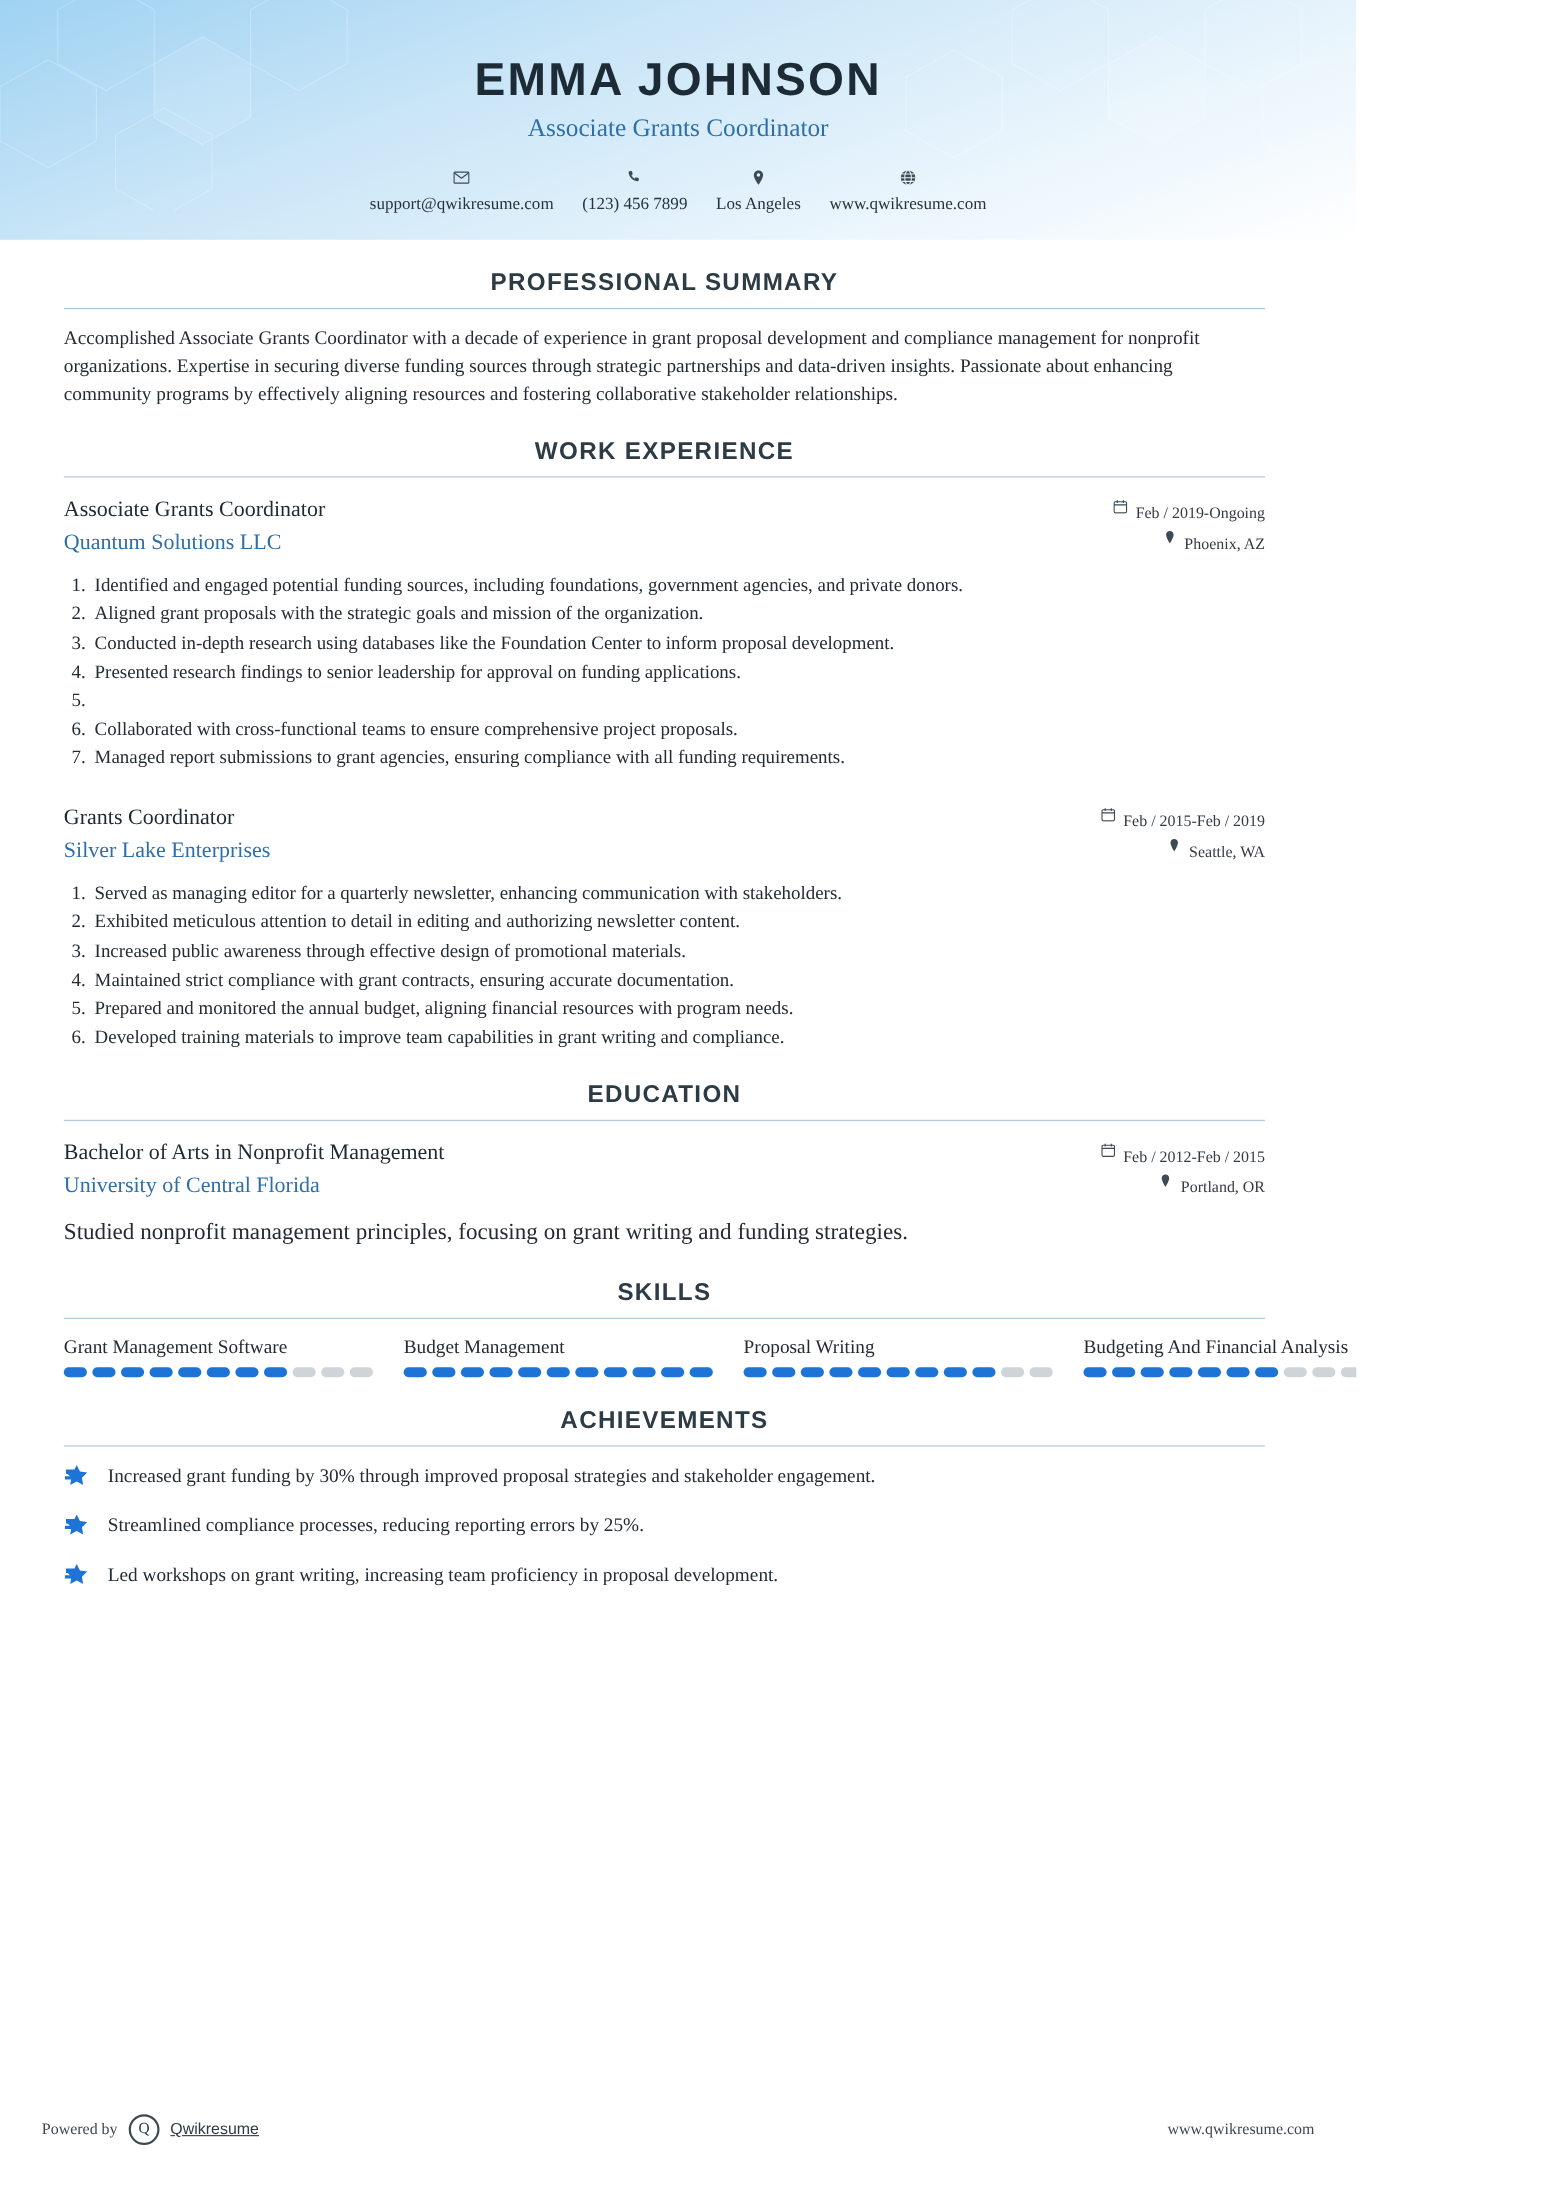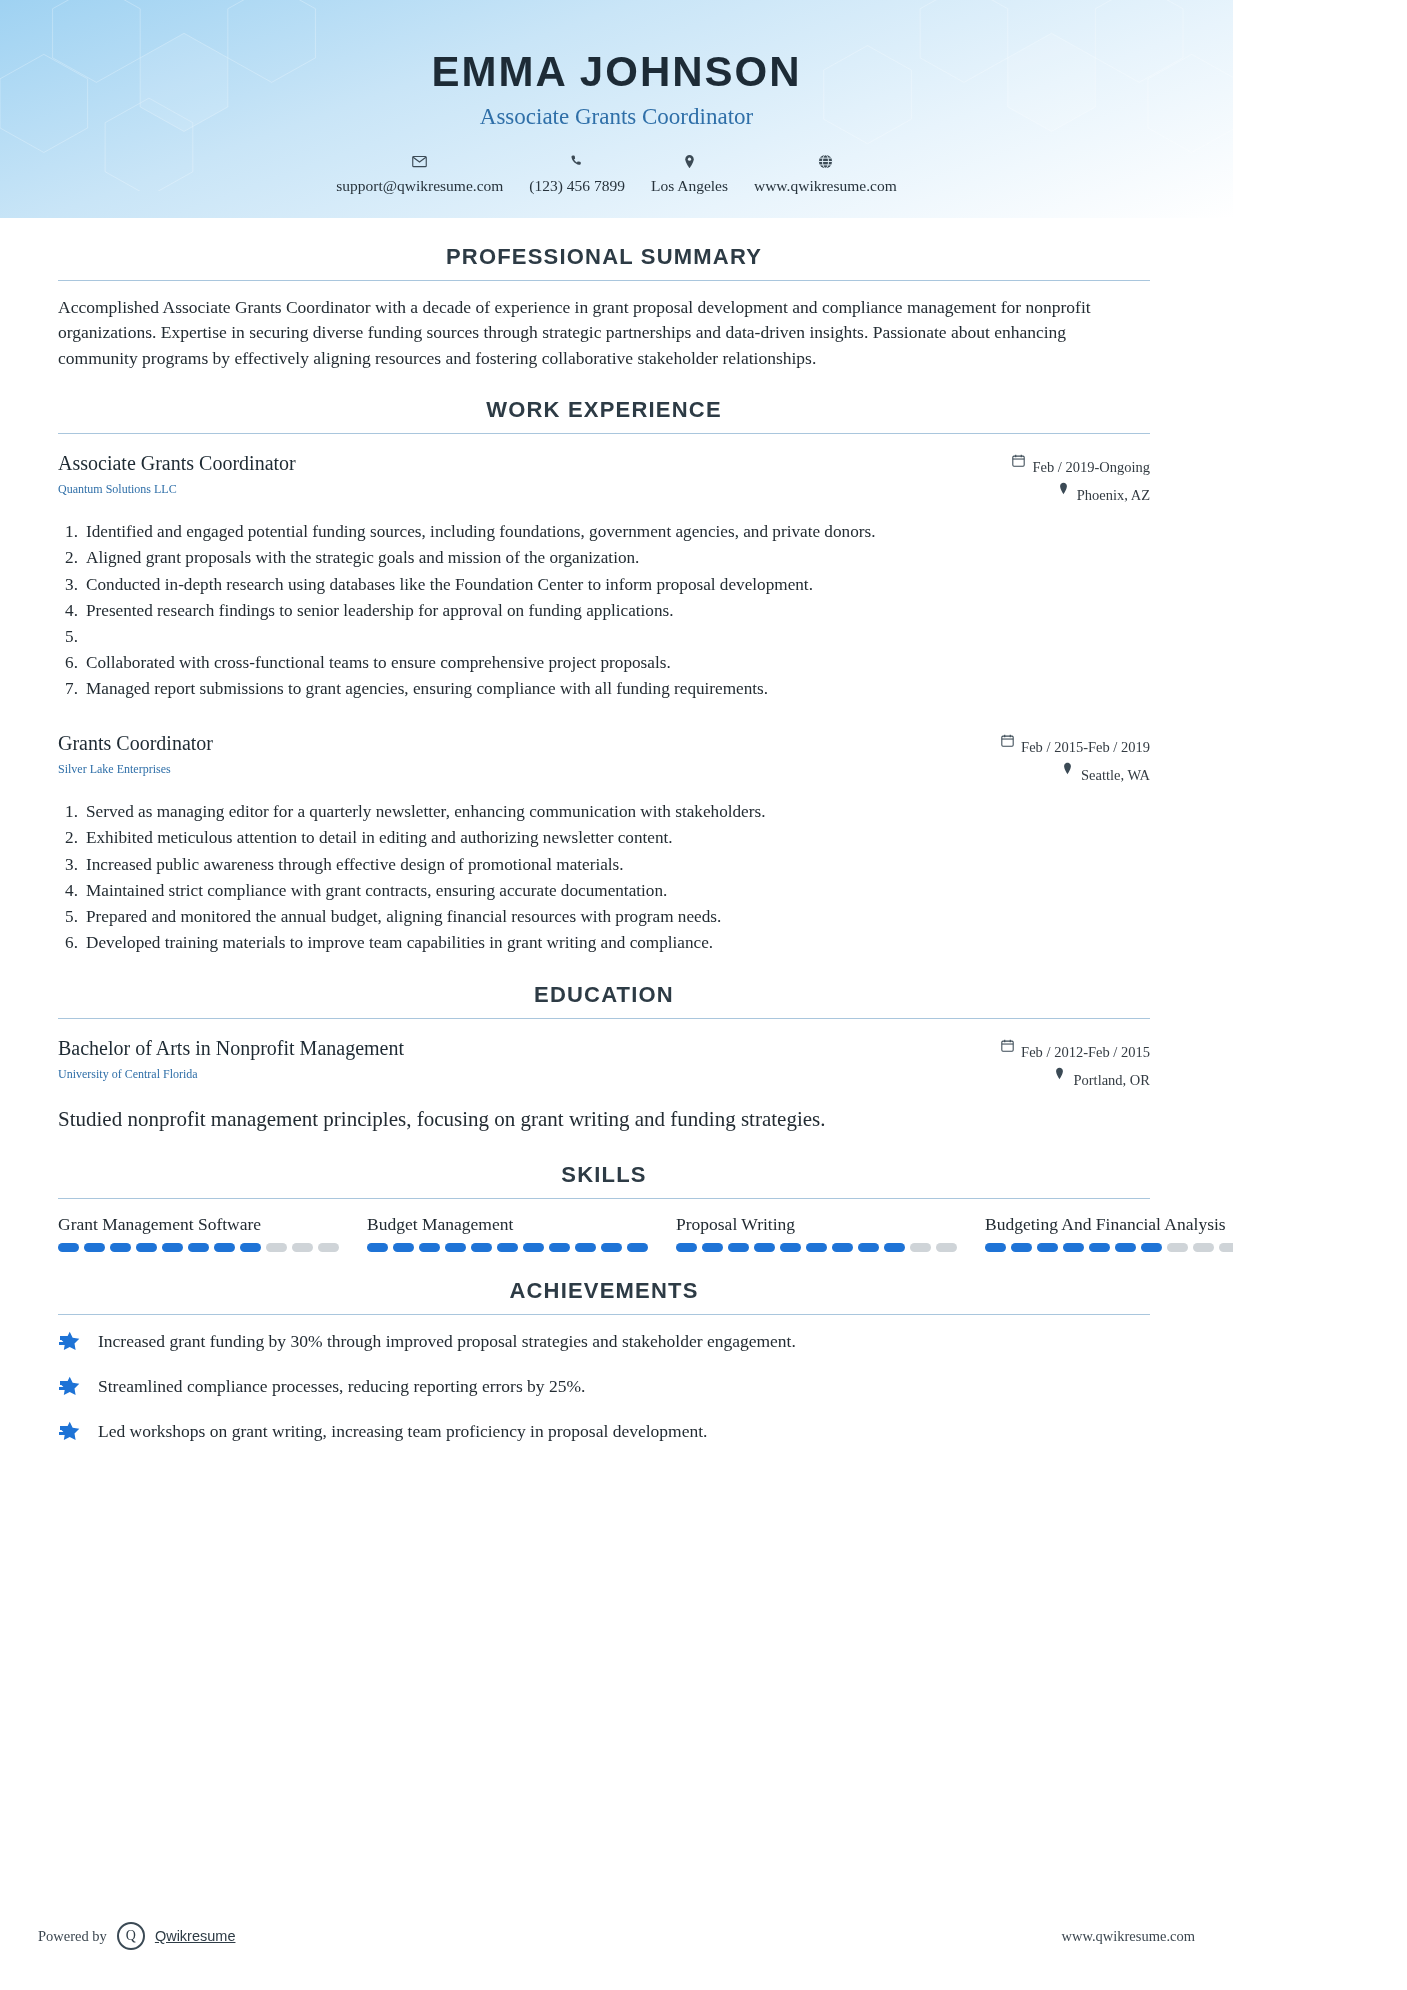--- a/index.html
+++ b/index.html
@@ -116,21 +116,21 @@
     justify-content: space-between;
     align-items: flex-start;
   }
   .entry-left { flex: 1; }
   .entry-role {
     font-size: 20px;
     color: #1e2a33;
     line-height: 1.5;
   }
   .entry-org {
-    font-size: 12px;
+    font-size: 20px;
     color: #2f6fa8;
     margin-top: 4px;
   }
   .entry-right {
     text-align: right;
     font-size: 14.5px;
     color: #333b42;
     padding-top: 6px;
     min-width: 210px;
   }

